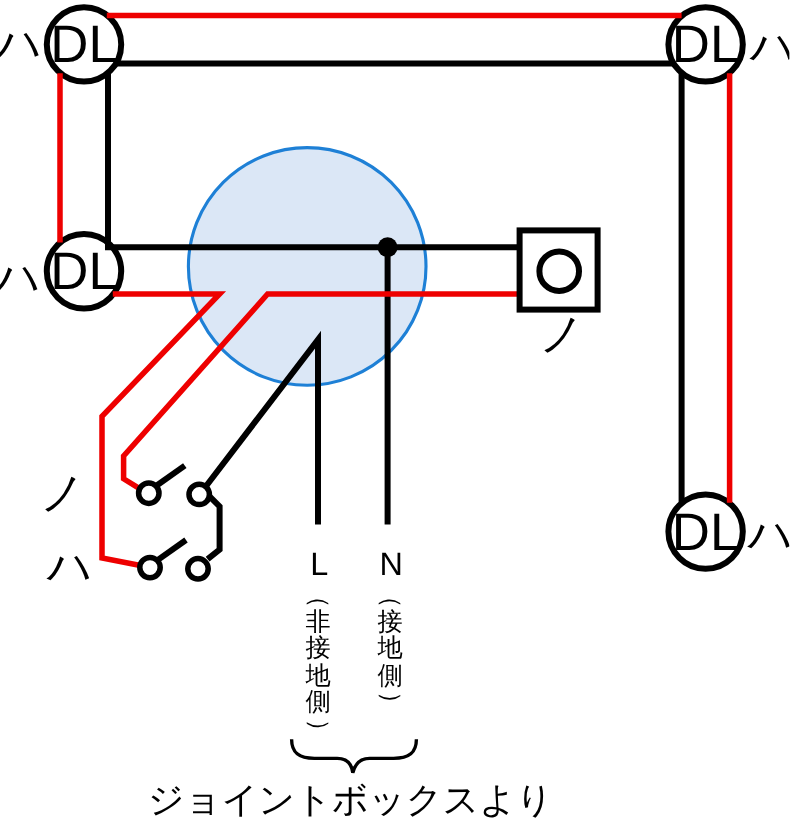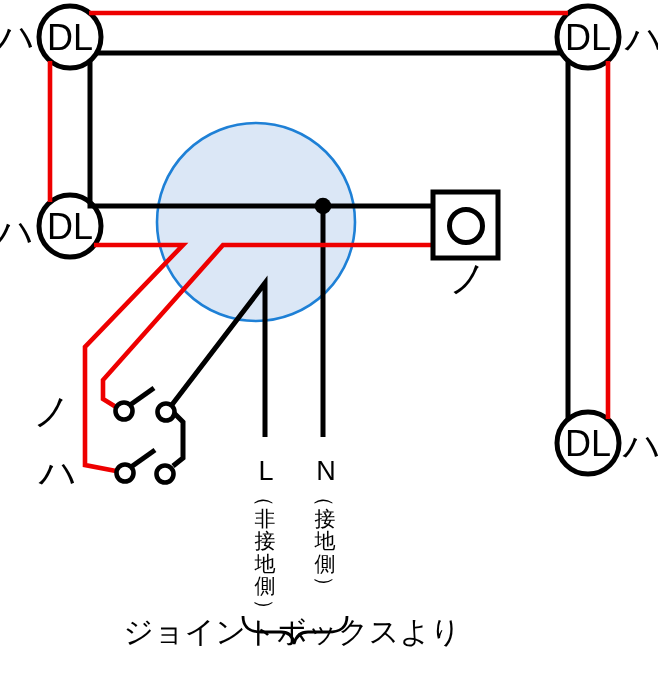--- a/index.html
+++ b/index.html
@@ -14,21 +14,21 @@
   }
   #diagram-svg { position: absolute; left: 0; top: 0; }
   .lbl {
     position: absolute;
     transform: translate(-50%, -50%);
     white-space: nowrap;
     line-height: 1;
     user-select: none;
   }
   .lbl-kana { font-size: 37px; }
-  .lbl-dl   { font-size: 36px; letter-spacing: 0px; }
+  .lbl-dl   { font-size: 44px; letter-spacing: 0px; }
   .lbl-ln   { font-size: 27px; }
   .lbl-note { font-size: 30px; }
   .vcol {
     position: absolute;
     transform: translateX(-50%);
     display: flex;
     flex-direction: column;
     align-items: center;
   }
   .vcol span {
@@ -115,14 +115,14 @@
       <span class="rot">）</span>
     </div>
   <div class="vcol" style="left:325px; top:485px;">
       <span class="rot">（</span>
       <span>接</span>
       <span>地</span>
       <span>側</span>
       <span class="rot">）</span>
     </div>
 
-  <div class="lbl lbl-note" style="left:292px; top:632px;">ジョイントボックスより</div>
+  <div class="lbl lbl-note" style="left:292px; top:668px;">ジョイントボックスより</div>
 </div>
 
 </body></html>

